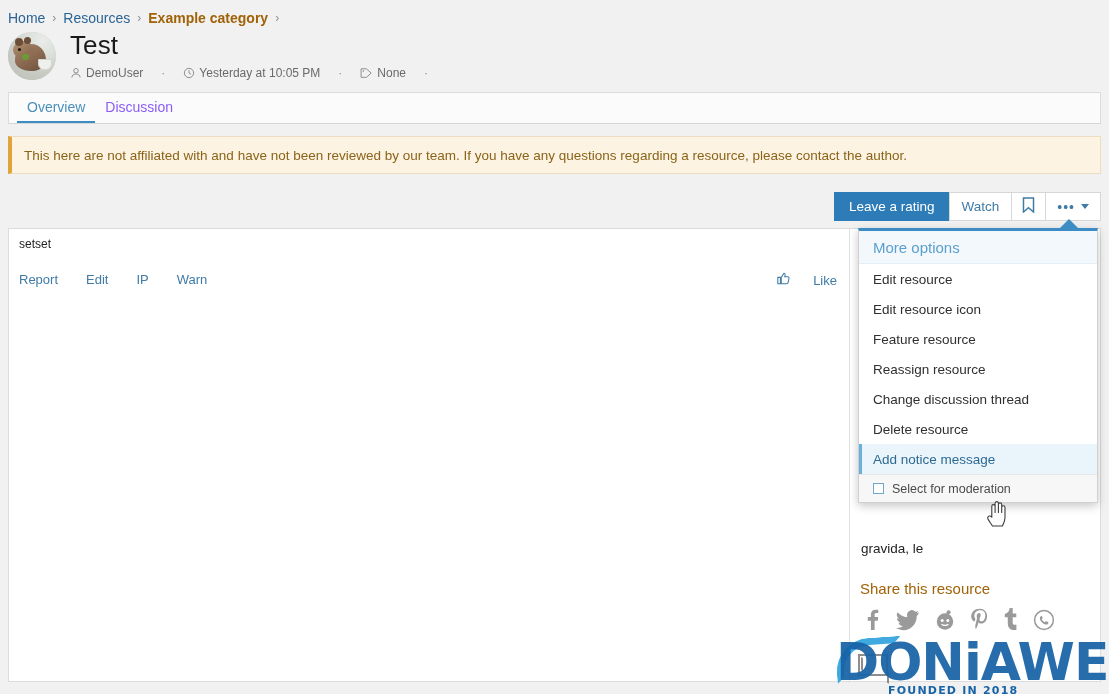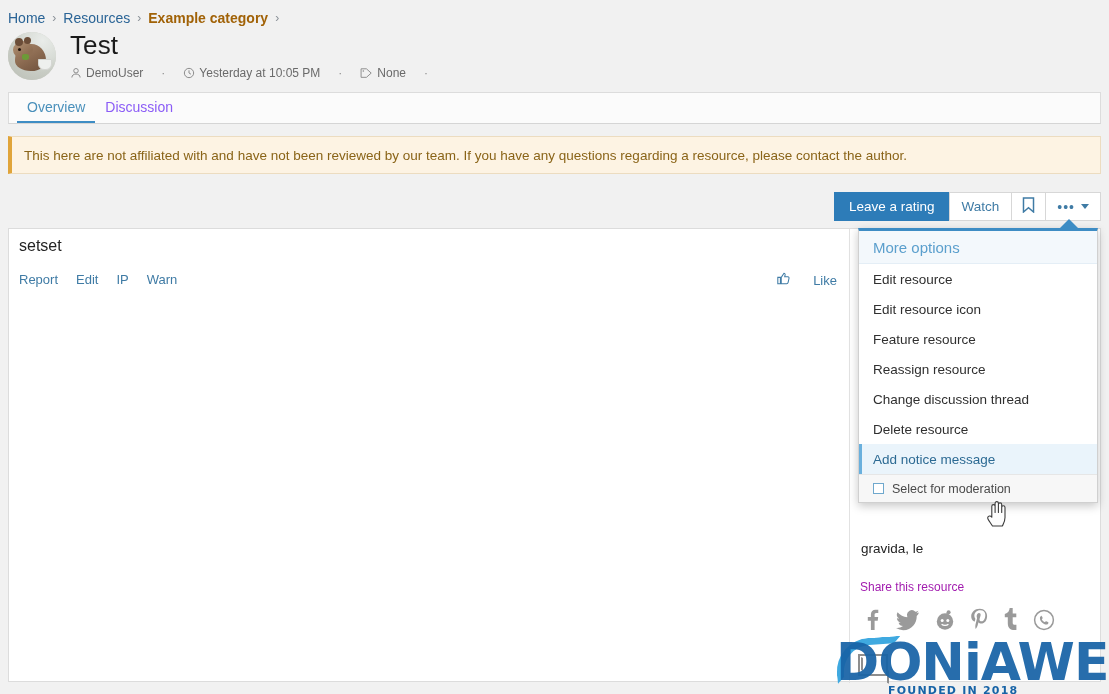--- a/index.html
+++ b/index.html
@@ -144,43 +144,43 @@
     position: absolute; left: 8px; top: 228px;
     width: 1093px; height: 454px;
     background: #ffffff; border: 1px solid #dcdcdc;
   }
   .col-divider {
     position: absolute; left: 840px; top: 0; width: 1px; height: 454px;
     background: #e2e2e2;
   }
   .post-body {
     position: absolute; left: 10px; top: 8px;
-    font-size: 16px; color: #232323; text-align: center;
+    font-size: 12px; color: #232323; text-align: center;
   }
   .post-actions {
     position: absolute; left: 10px; top: 43px;
-    display: flex; align-items: center; gap: 18px;
+    display: flex; align-items: center; gap: 28px;
   }
   .post-actions a {
     color: #3f7ba5; text-decoration: none; font-size: 13px; cursor: pointer;
   }
   .like-btn {
     position: absolute; right: 263px; top: 43px;
     display: flex; align-items: center; gap: 23px;
     color: #3f7ba5; font-size: 13px; cursor: pointer;
   }
 
   
   .sidebar-text {
     position: absolute; left: 852px; top: 310px;
     width: 230px; font-size: 13.5px; color: #232323; line-height: 20px;
   }
   .share-title {
     position: absolute; left: 860px; top: 580px;
-    font-size: 12px; color: #a21caf;
+    font-size: 15px; color: #a16207;
   }
   .share-icons {
     position: absolute; left: 862px; top: 608px;
     display: flex; align-items: center; gap: 14px;
     color: #9a9a9a;
   }
   .share-icons .si { cursor: pointer; }
   .share-icons svg { display: block; fill: #9a9a9a; }
 
   

